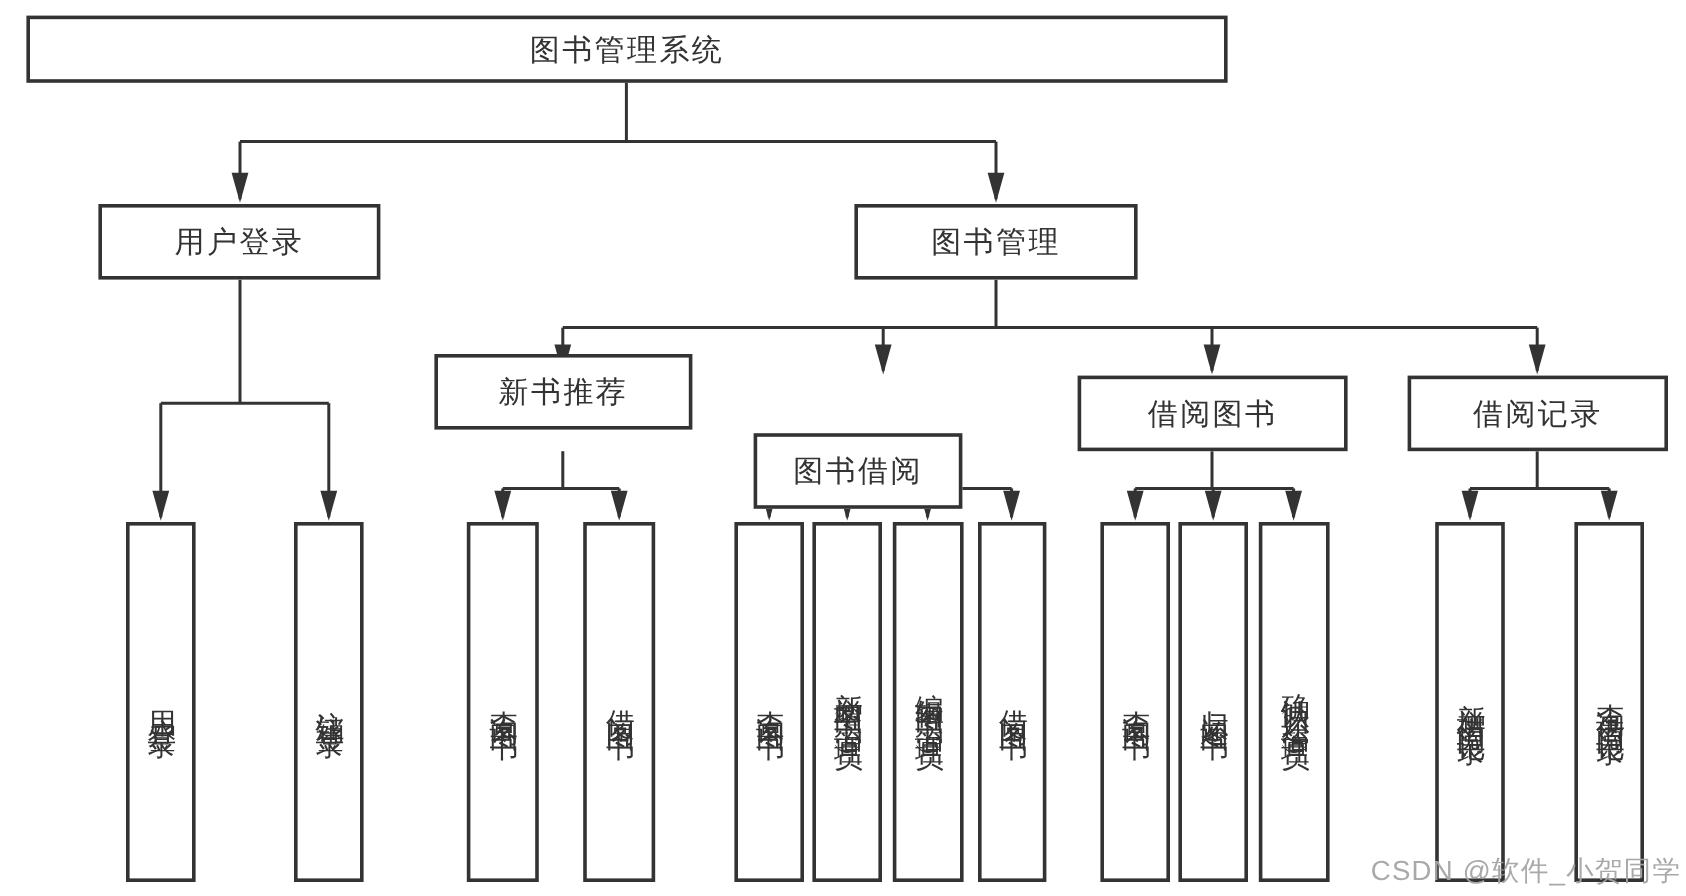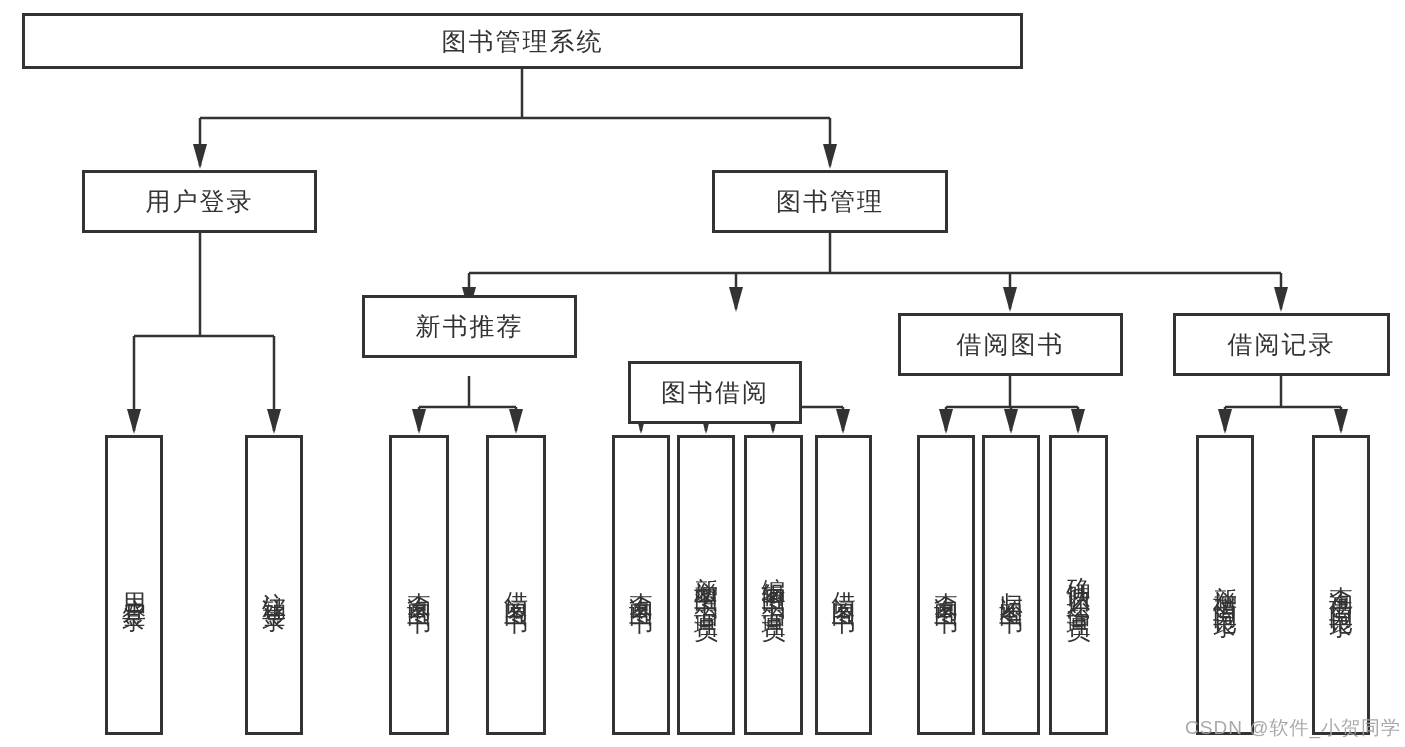--- a/index.html
+++ b/index.html
@@ -42,21 +42,21 @@
     text-orientation: mixed;
     font-size: 24px;
     letter-spacing: 6px;
     line-height: 1;
     color: #333333;
   }
   .watermark {
     position: absolute;
     right: 4px;
     bottom: 6px;
-    font-size: 19px;
+    font-size: 23px;
     color: rgba(164, 164, 164, 0.95);
     letter-spacing: 1px;
     z-index: 3;
     white-space: nowrap;
   }
 </style>
 </head>
 <body>
 
 <div id="stage">

